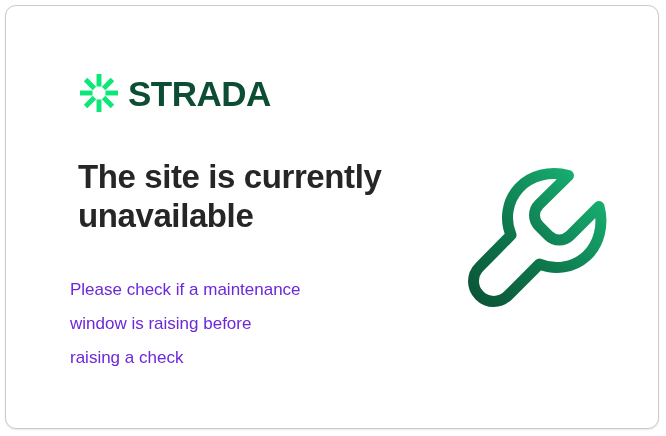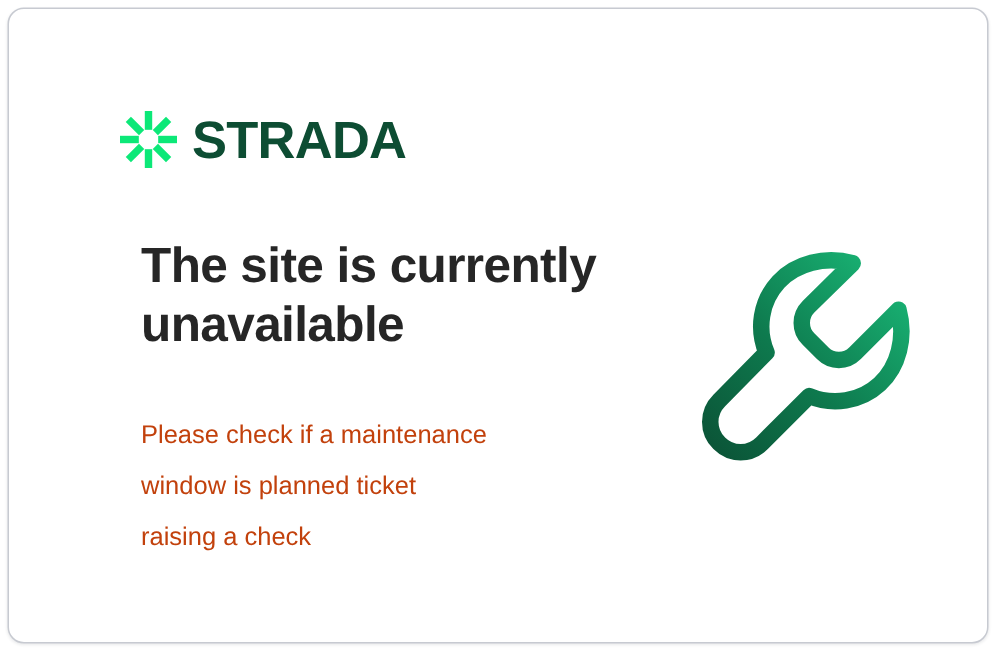--- a/index.html
+++ b/index.html
@@ -59,44 +59,44 @@
     font-weight: bold;
     letter-spacing: -0.5px;
     line-height: 1;
     color: #0d4d33;
     white-space: nowrap;
   }
 
   
   .headline {
     position: absolute;
-    left: 88px;
+    left: 72px;
     top: 152px;
     width: 330px;
     margin: 0;
     font-family: "Liberation Sans", sans-serif;
     font-size: 33px;
     font-weight: bold;
     line-height: 1.17;
     letter-spacing: -0.4px;
     color: #262626;
   }
 
   
   .body-copy {
     position: absolute;
-    left: 88px;
+    left: 64px;
     top: 267px;
     width: 310px;
     margin: 0;
     font-family: "Liberation Sans", sans-serif;
     font-size: 17px;
     font-weight: normal;
     line-height: 2.0;
-    color: #c2410c;
+    color: #6d28d9;
   }
   .body-copy .line {
     display: block;
     white-space: nowrap;
   }
 
   
   .wrench {
     position: absolute;
     left: 452px;
@@ -130,21 +130,21 @@
           <rect x="43.5" y="67" width="13" height="33" transform="rotate(-45 50 50)"></rect>
         </g>
       </svg>
       <span class="wordmark">STRADA</span>
     </div>
 
     <h1 class="headline">The site is currently unavailable</h1>
 
     <p class="body-copy">
       <span class="line">Please check if a maintenance</span>
-      <span class="line">window is planned ticket</span>
+      <span class="line">window is raising before</span>
       <span class="line">raising a check</span>
     </p>
 
     <svg class="wrench" viewBox="0 0 165 160" aria-hidden="true">
       <defs>
         <linearGradient id="wrenchGrad" x1="0" y1="1" x2="1" y2="0">
           <stop offset="0%" stop-color="#0b5437"></stop>
           <stop offset="45%" stop-color="#0e7a4e"></stop>
           <stop offset="100%" stop-color="#1ab978"></stop>
         </linearGradient>

